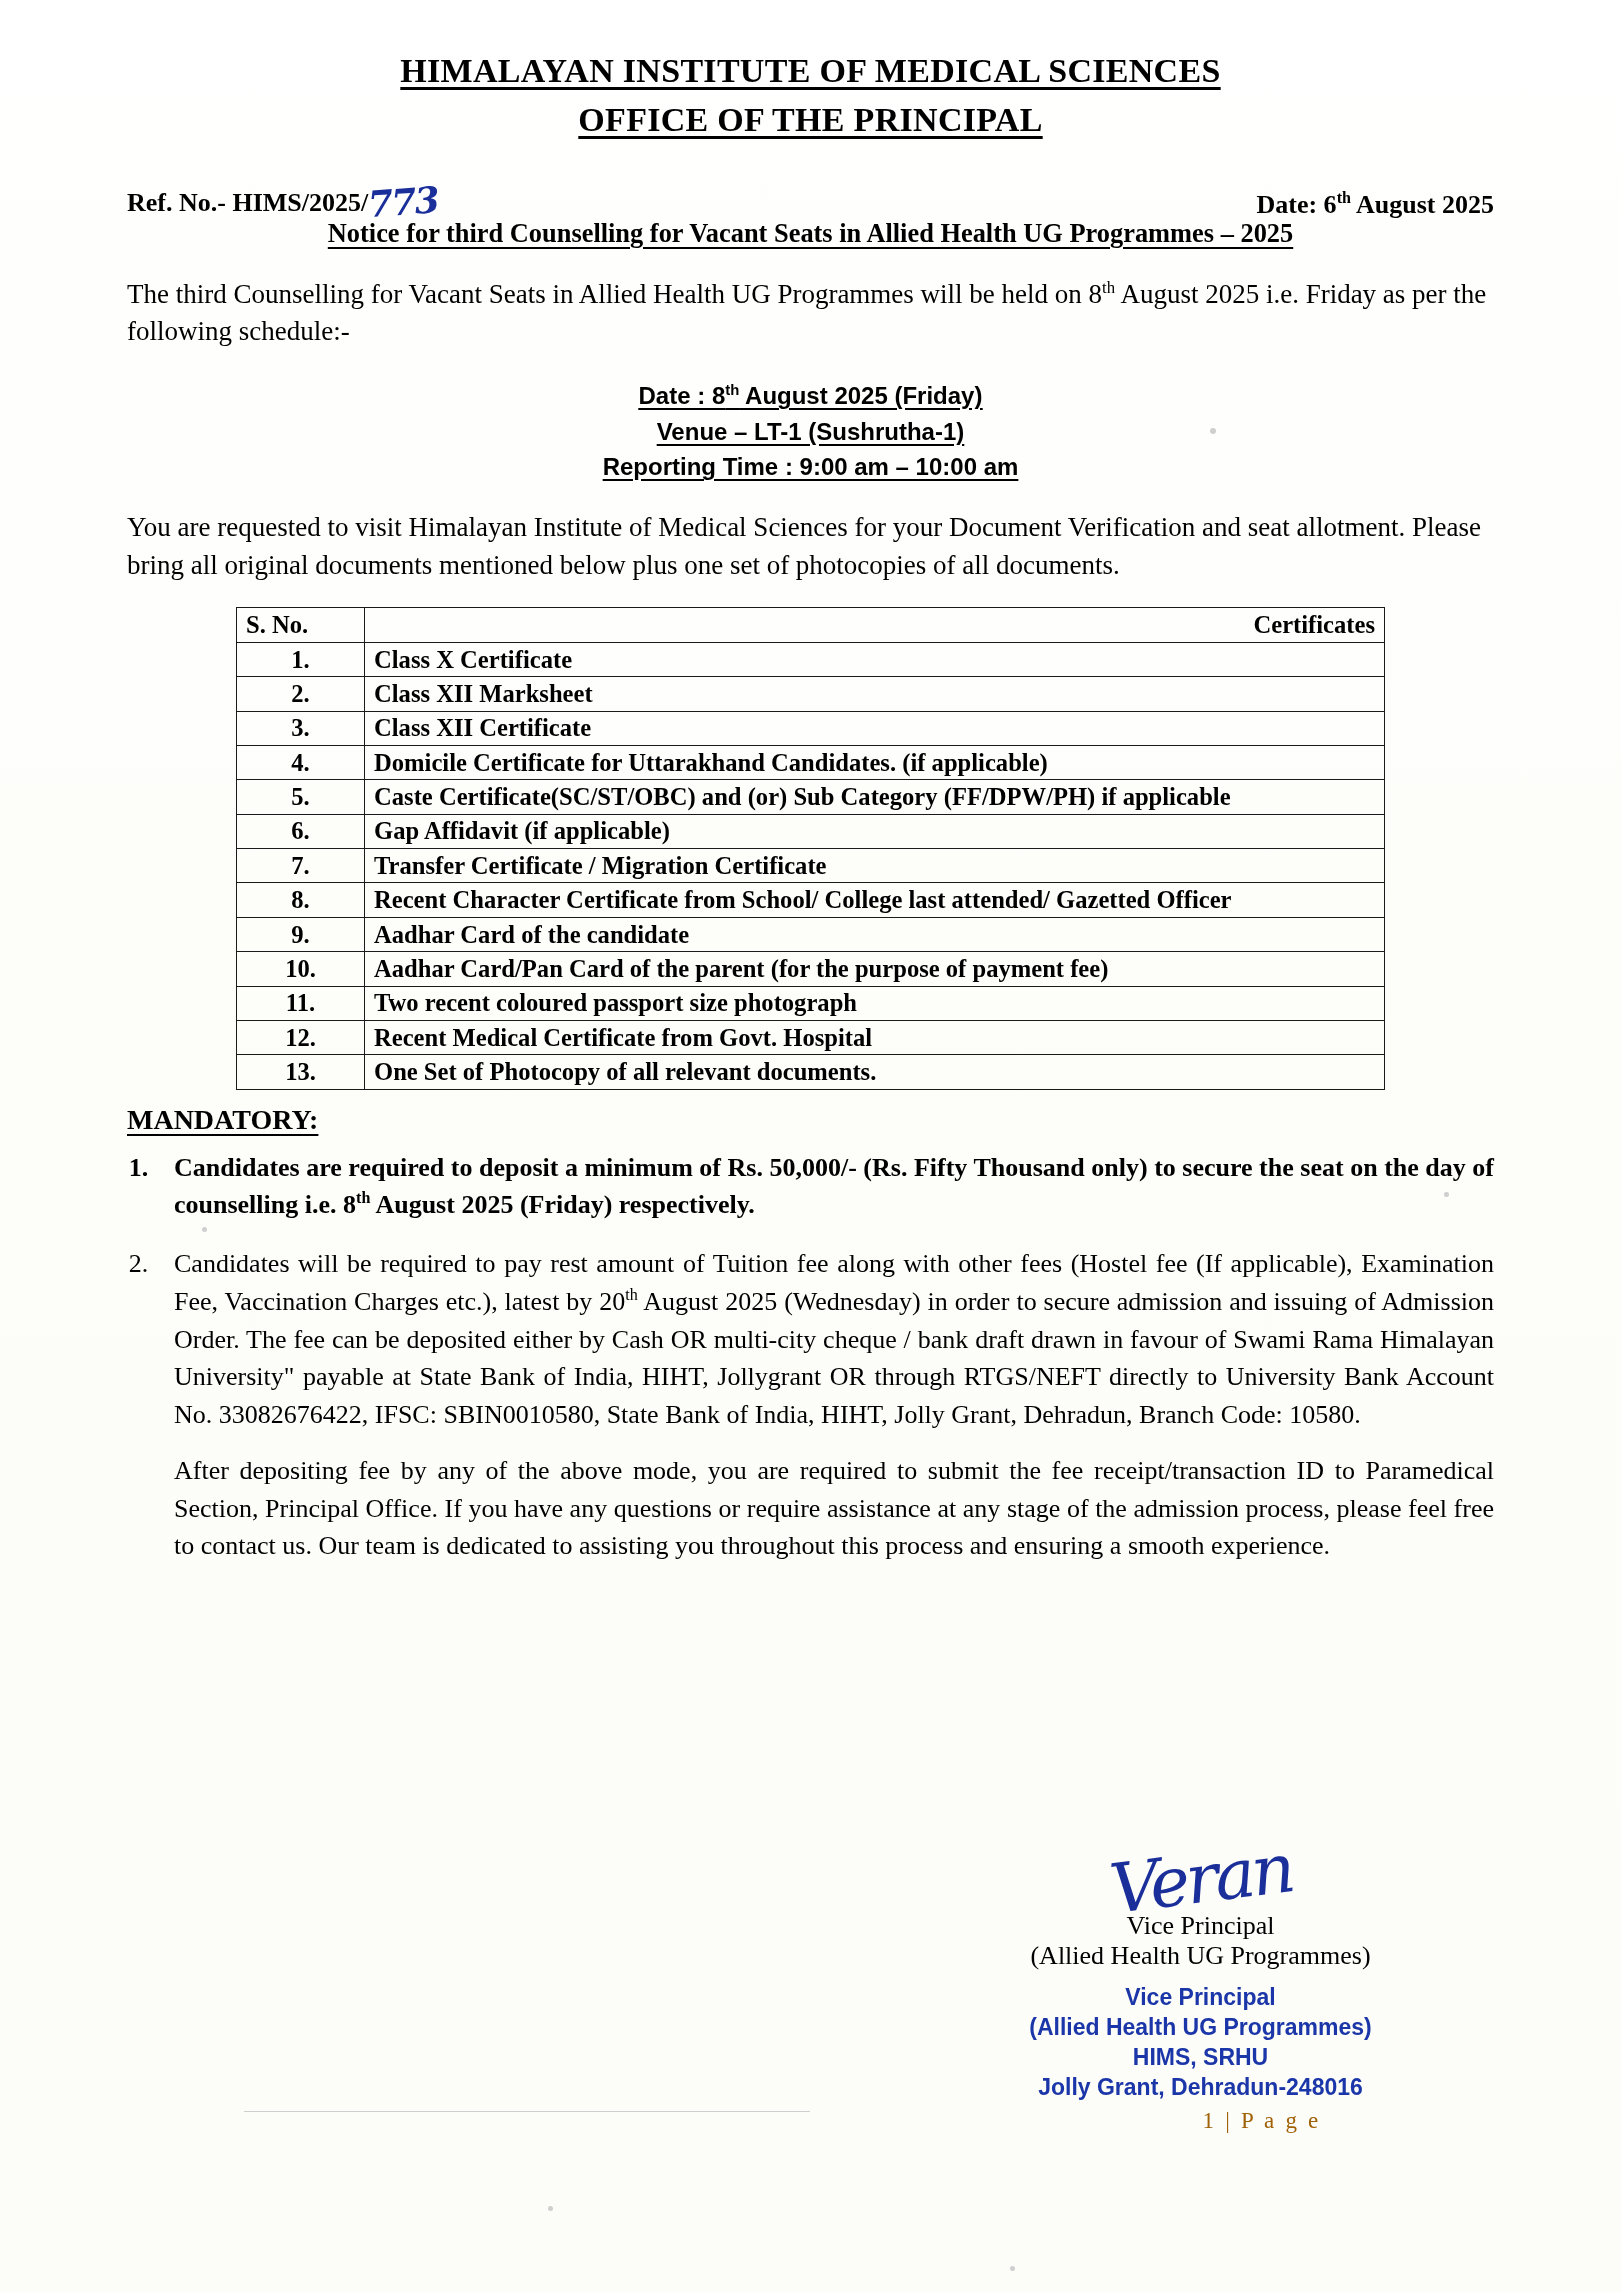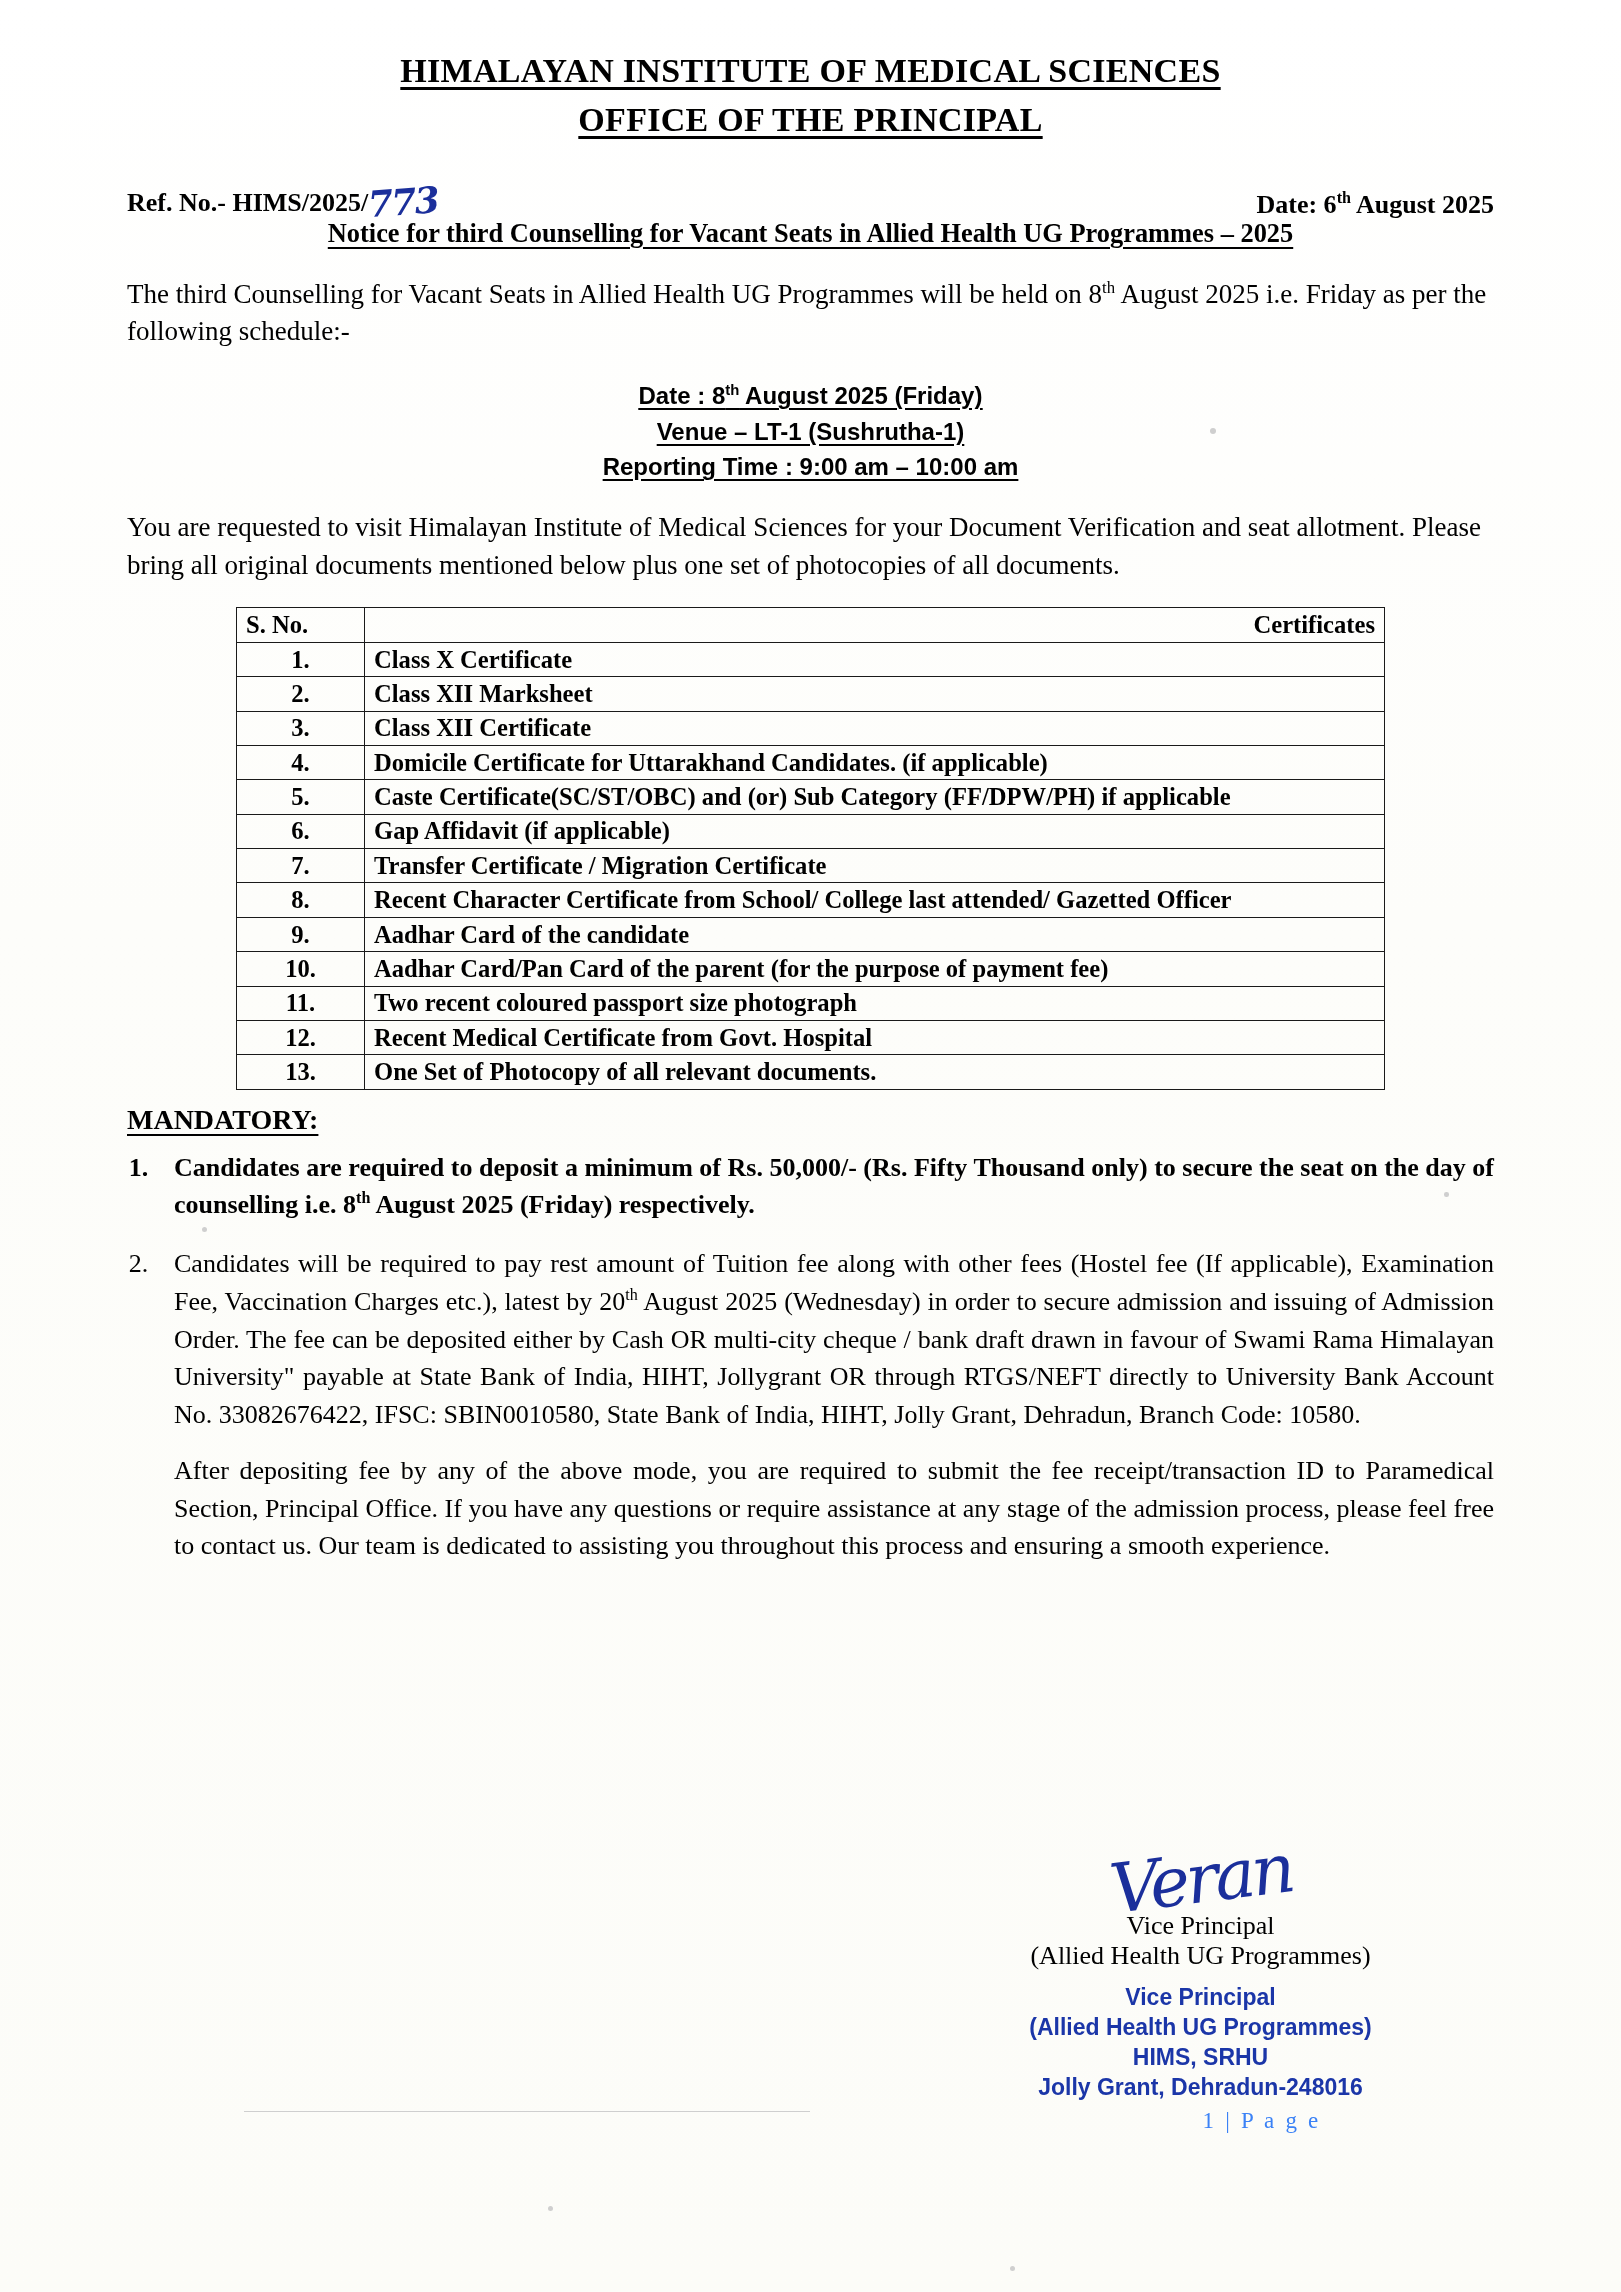--- a/index.html
+++ b/index.html
@@ -201,21 +201,21 @@
     font-family: "Liberation Sans", sans-serif;
     font-weight: bold;
     font-size: 23px;
     line-height: 1.30;
     margin-top: 12.5px;
   }
   .pagenum {
     position: absolute;
     right: 300px;
     bottom: 159px;
-    color: #3b82f6;
+    color: #a16207;
     font-size: 23px;
     letter-spacing: 2.7px;
     margin-top: 44px;
   }
   .hline {
     position: absolute;
     left: 244px;
     right: 811px;
     bottom: 181px;
     border-top: 0.9px solid #cfcfcf;

